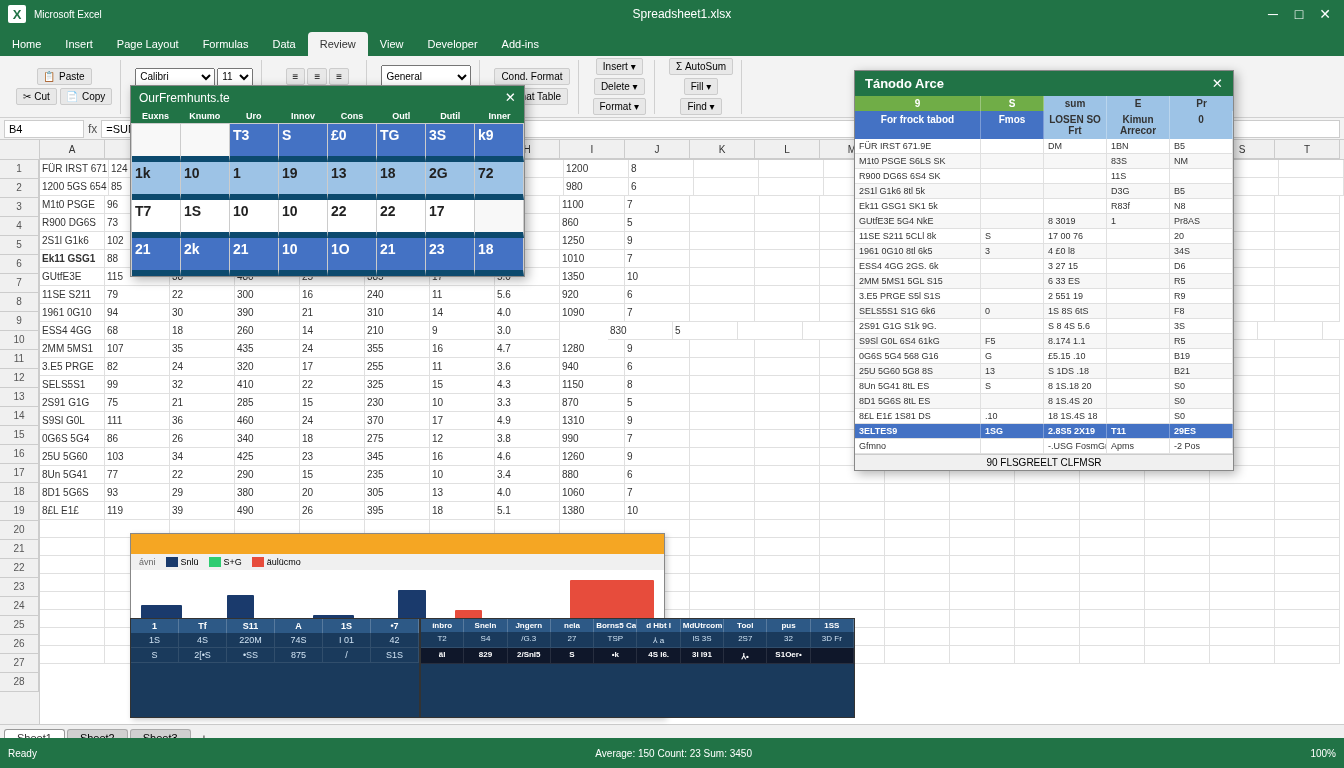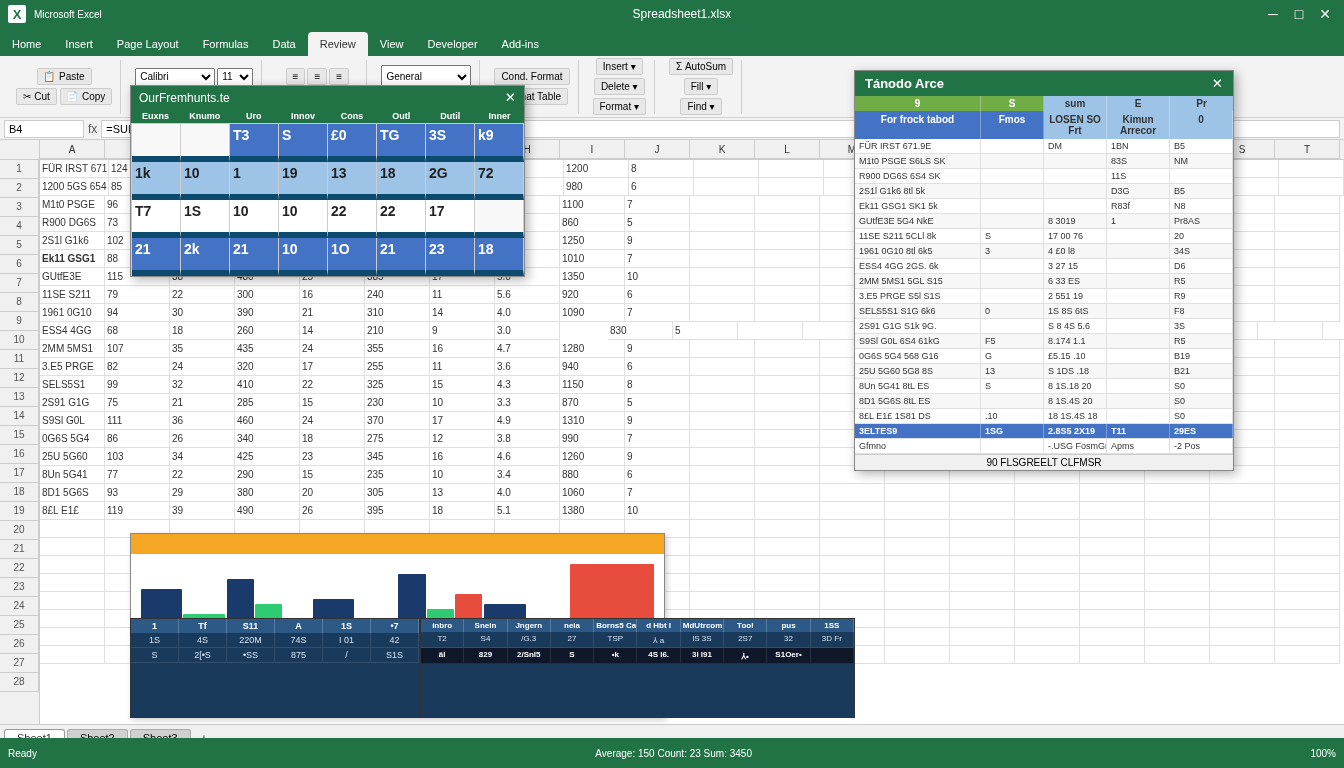--- a/index.html
+++ b/index.html
@@ -1580,20 +1580,35 @@
       <div class="sp-cell">-2 Pos</div>
     </div>
   </div>
   <div style="background:#f0f0f0; padding:2px 6px; font-size:10px; text-align:center; border-top:1px solid #ccc;">90 FLSGREELT CLFMSR</div>
 </div>
 
 <div class="chart-area">
   <div class="chart-title-bar">
     <span style="color:#333;"></span>
   </div>
+  <div class="chart-legend">
+    <span style="color:#666; font-size:9px;">ávni</span>
+    <div class="legend-item">
+      <div class="legend-color" style="background:#1a3a6c;"></div>
+      <span>Snlü</span>
+    </div>
+    <div class="legend-item">
+      <div class="legend-color" style="background:#2ecc71;"></div>
+      <span>S+G</span>
+    </div>
+    <div class="legend-item">
+      <div class="legend-color" style="background:#e74c3c;"></div>
+      <span>äulücmo</span>
+    </div>
+  </div>
   <div class="chart-body">
 
     <div class="bar-group">
       <div class="bar" style="height:75px; background:#1a3a6c;"></div>
       <div class="bar" style="height:50px; background:#2ecc71;"></div>
     </div>
     <div class="bar-group">
       <div class="bar" style="height:85px; background:#1a3a6c;"></div>
       <div class="bar" style="height:60px; background:#2ecc71;"></div>
       <div class="bar" style="height:40px; background:#e74c3c;"></div>

